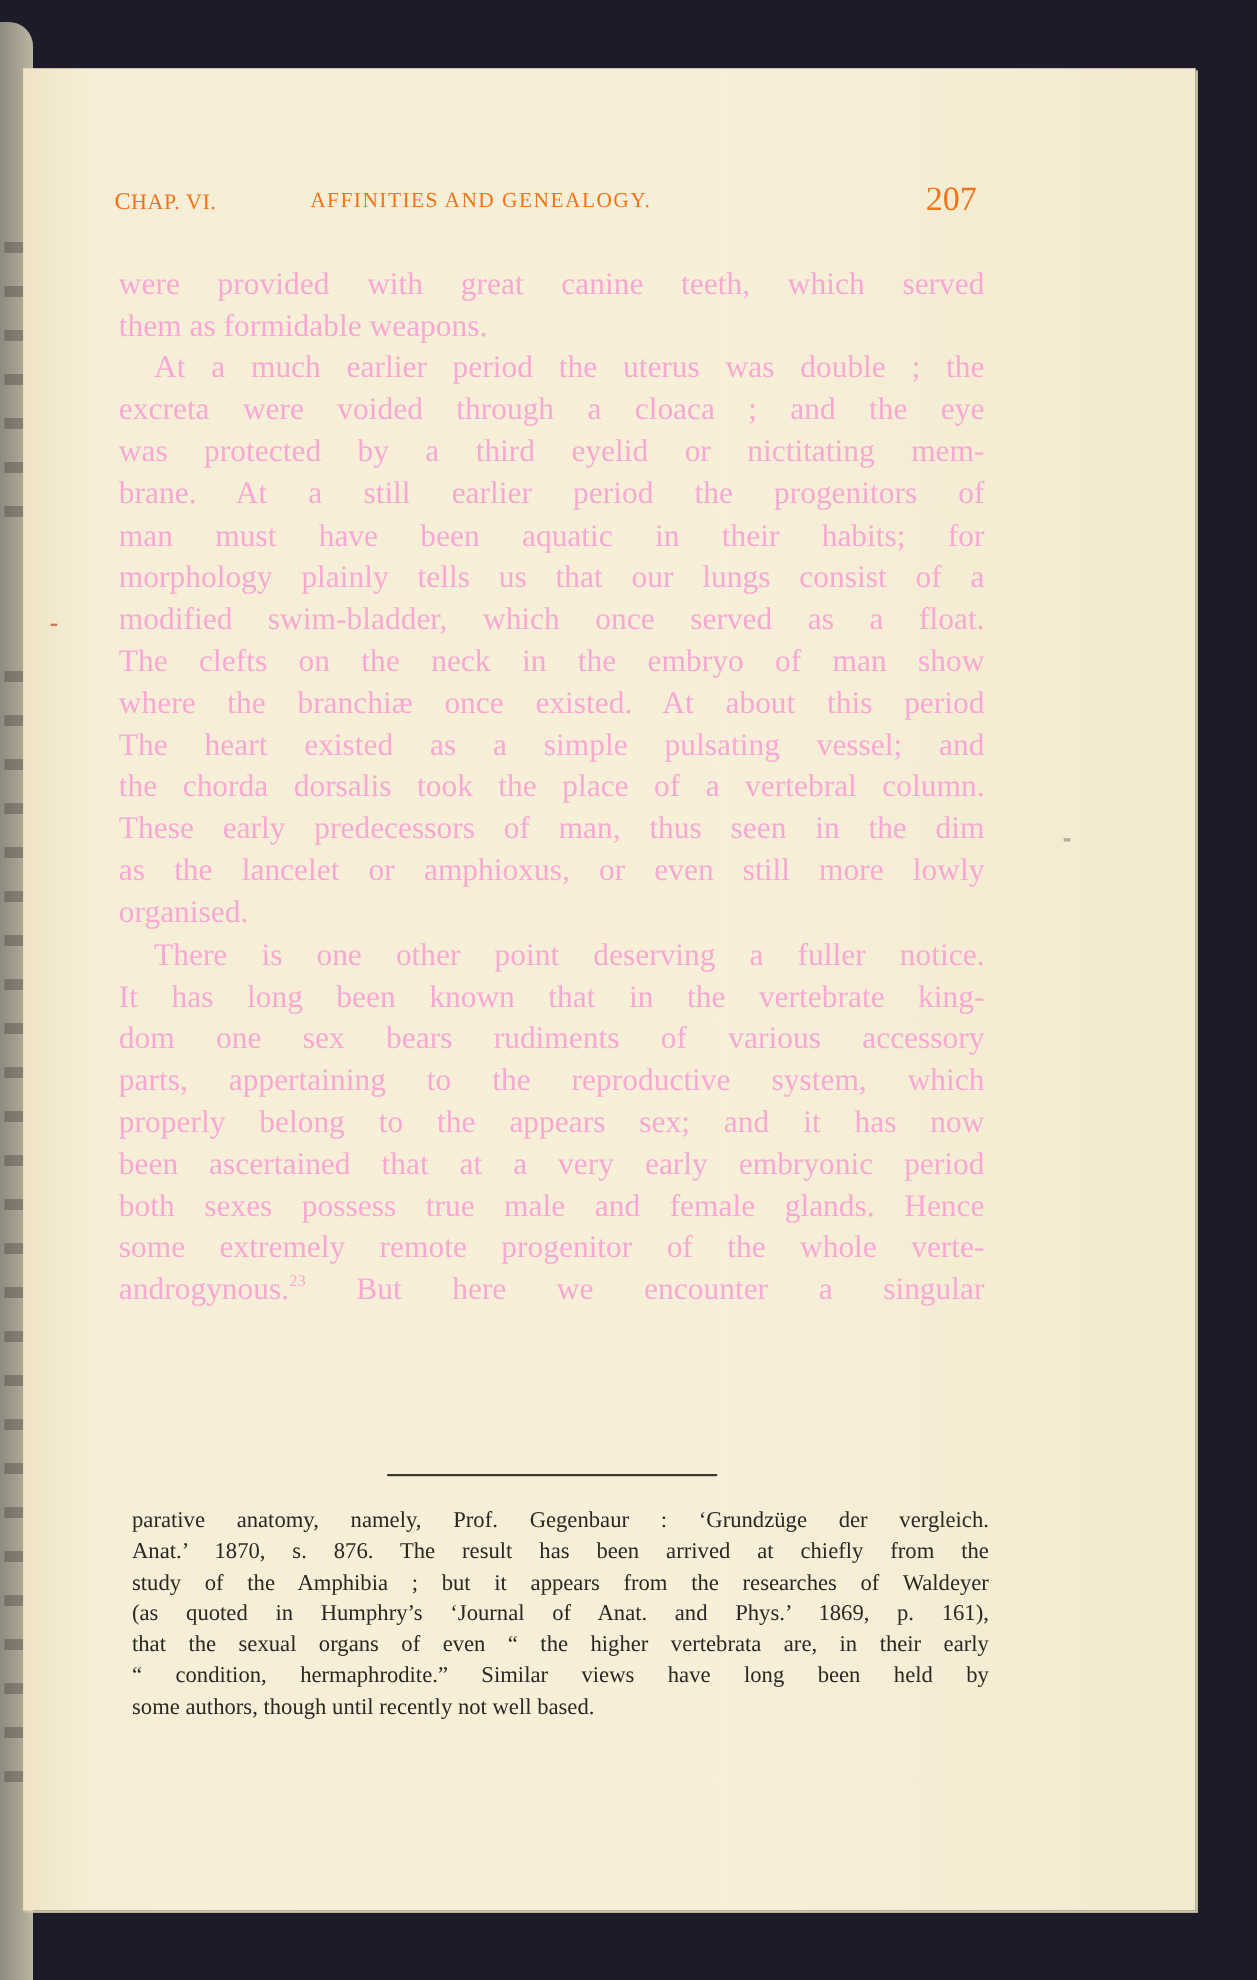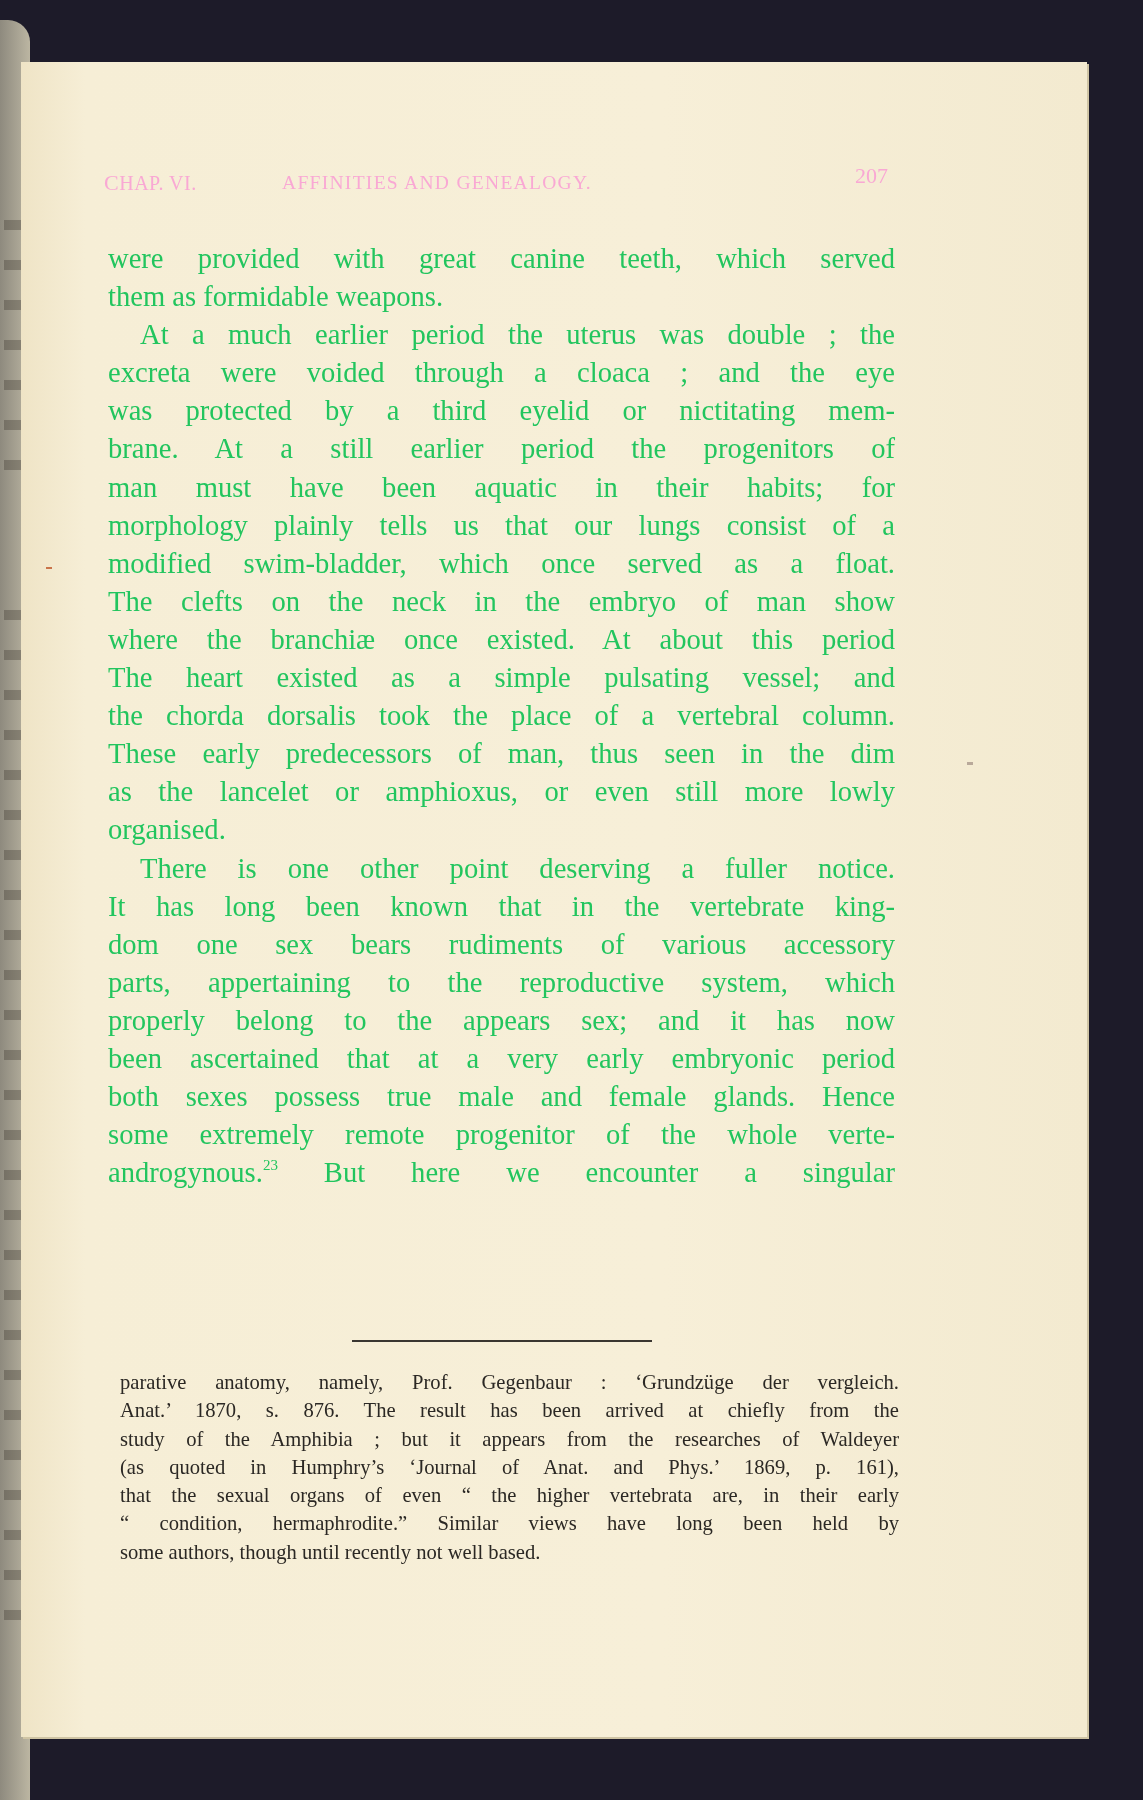--- a/index.html
+++ b/index.html
@@ -18,35 +18,35 @@
     position: absolute; left: 4px; width: 22px; height: 10px;
     background: rgba(60,55,45,0.35);
   }
   .page {
     position: absolute; left: 21px; top: 62px; width: 1066px; height: 1675px;
     background: linear-gradient(90deg, #efe4c6 0%, #f6eed6 6%, #f7efd8 60%, #f3ead0 100%);
     box-shadow: 2px 2px 0 #cfc4a4;
   }
   .header {
     position: absolute; top: 166px; left: 104px; width: 790px; height: 36px;
-    color: #f9a8d4;
+    color: #f97316;
   }
   .header .chap {
     position: absolute; left: 0; top: 4px; font-size: 20px; letter-spacing: 0.5px;
   }
   .header .chap .cap { font-size: 22px; }
   .header .title {
     position: absolute; left: 178px; top: 6px; font-size: 19.5px; letter-spacing: 1.3px;
   }
   .header .pagenum {
-    position: absolute; right: 6px; top: -3px; font-size: 22px;
+    position: absolute; right: 6px; top: -3px; font-size: 31px;
   }
   .body-text {
     position: absolute; left: 108px; top: 240px; width: 787px;
-    color: #22c55e;
+    color: #f9a8d4;
     font-size: 28.6px; line-height: 38.1px;
   }
   .line {
     display: block; white-space: nowrap;
     text-align: justify; text-align-last: justify;
     height: 38.1px;
   }
   .line.indent { padding-left: 32px; }
   .line.last { text-align-last: left; }
   sup { font-size: 15px; line-height: 0; vertical-align: 12px; }

